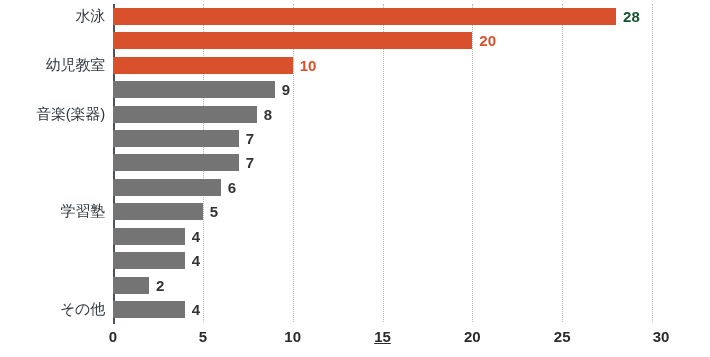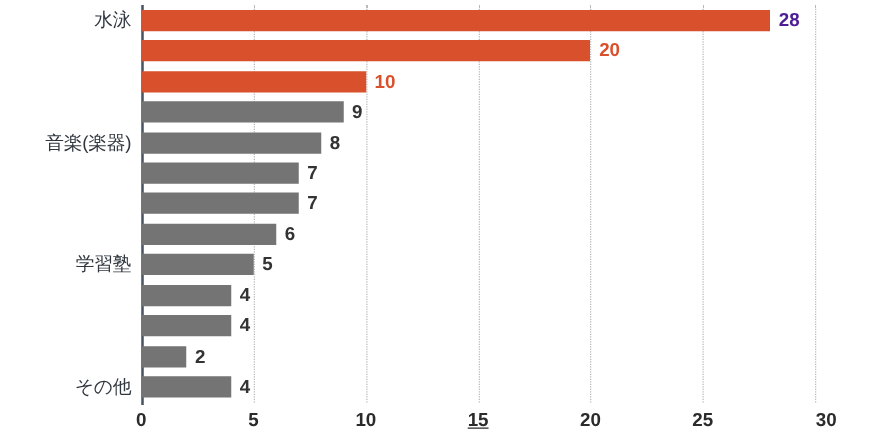--- a/index.html
+++ b/index.html
@@ -119,39 +119,40 @@
     white-space: nowrap;
   }
 </style>
 </head>
 <body>
 
 <div id="chart-root">
 
   <div class="cat-labels">
       <div class="cat-label" style="top: 0px; height: 24.4615px;">水泳</div>
+      <div class="cat-label" style="top: 48.9231px; height: 24.4615px;">幼児教室</div>
       <div class="cat-label" style="top: 97.8462px; height: 24.4615px;">音楽(楽器)</div>
       <div class="cat-label" style="top: 195.692px; height: 24.4615px; padding-left: 16px;">学習塾</div>
       <div class="cat-label" style="top: 293.538px; height: 24.4615px;">その他</div>
     </div>
 
   <div class="plot-area">
     <div class="gridlines">
         <div class="gridline zero-line" style="left: 0px;"></div>
         <div class="gridline" style="left: 89.8333px;"></div>
         <div class="gridline" style="left: 179.667px;"></div>
         <div class="gridline" style="left: 269.5px;"></div>
         <div class="gridline" style="left: 359.333px;"></div>
         <div class="gridline" style="left: 449.167px;"></div>
         <div class="gridline" style="left: 539px;"></div>
       </div>
     <div class="rows">
         <div class="bar-row" style="top: 0px; height: 24.4615px;">
           <div class="bar highlight" style="width: 503.067px; background: rgb(217, 81, 44);"></div>
-          <div class="bar-value highlight" style="color: #4c1d95;">28</div>
+          <div class="bar-value highlight" style="color: #14532d;">28</div>
         </div>
         <div class="bar-row" style="top: 24.4615px; height: 24.4615px;">
           <div class="bar highlight" style="width: 359.333px; background: rgb(217, 81, 44);"></div>
           <div class="bar-value highlight" style="color: rgb(217, 81, 44);">20</div>
         </div>
         <div class="bar-row" style="top: 48.9231px; height: 24.4615px;">
           <div class="bar highlight" style="width: 179.667px; background: rgb(217, 81, 44);"></div>
           <div class="bar-value highlight" style="color: rgb(217, 81, 44);">10</div>
         </div>
         <div class="bar-row" style="top: 73.3846px; height: 24.4615px;">

